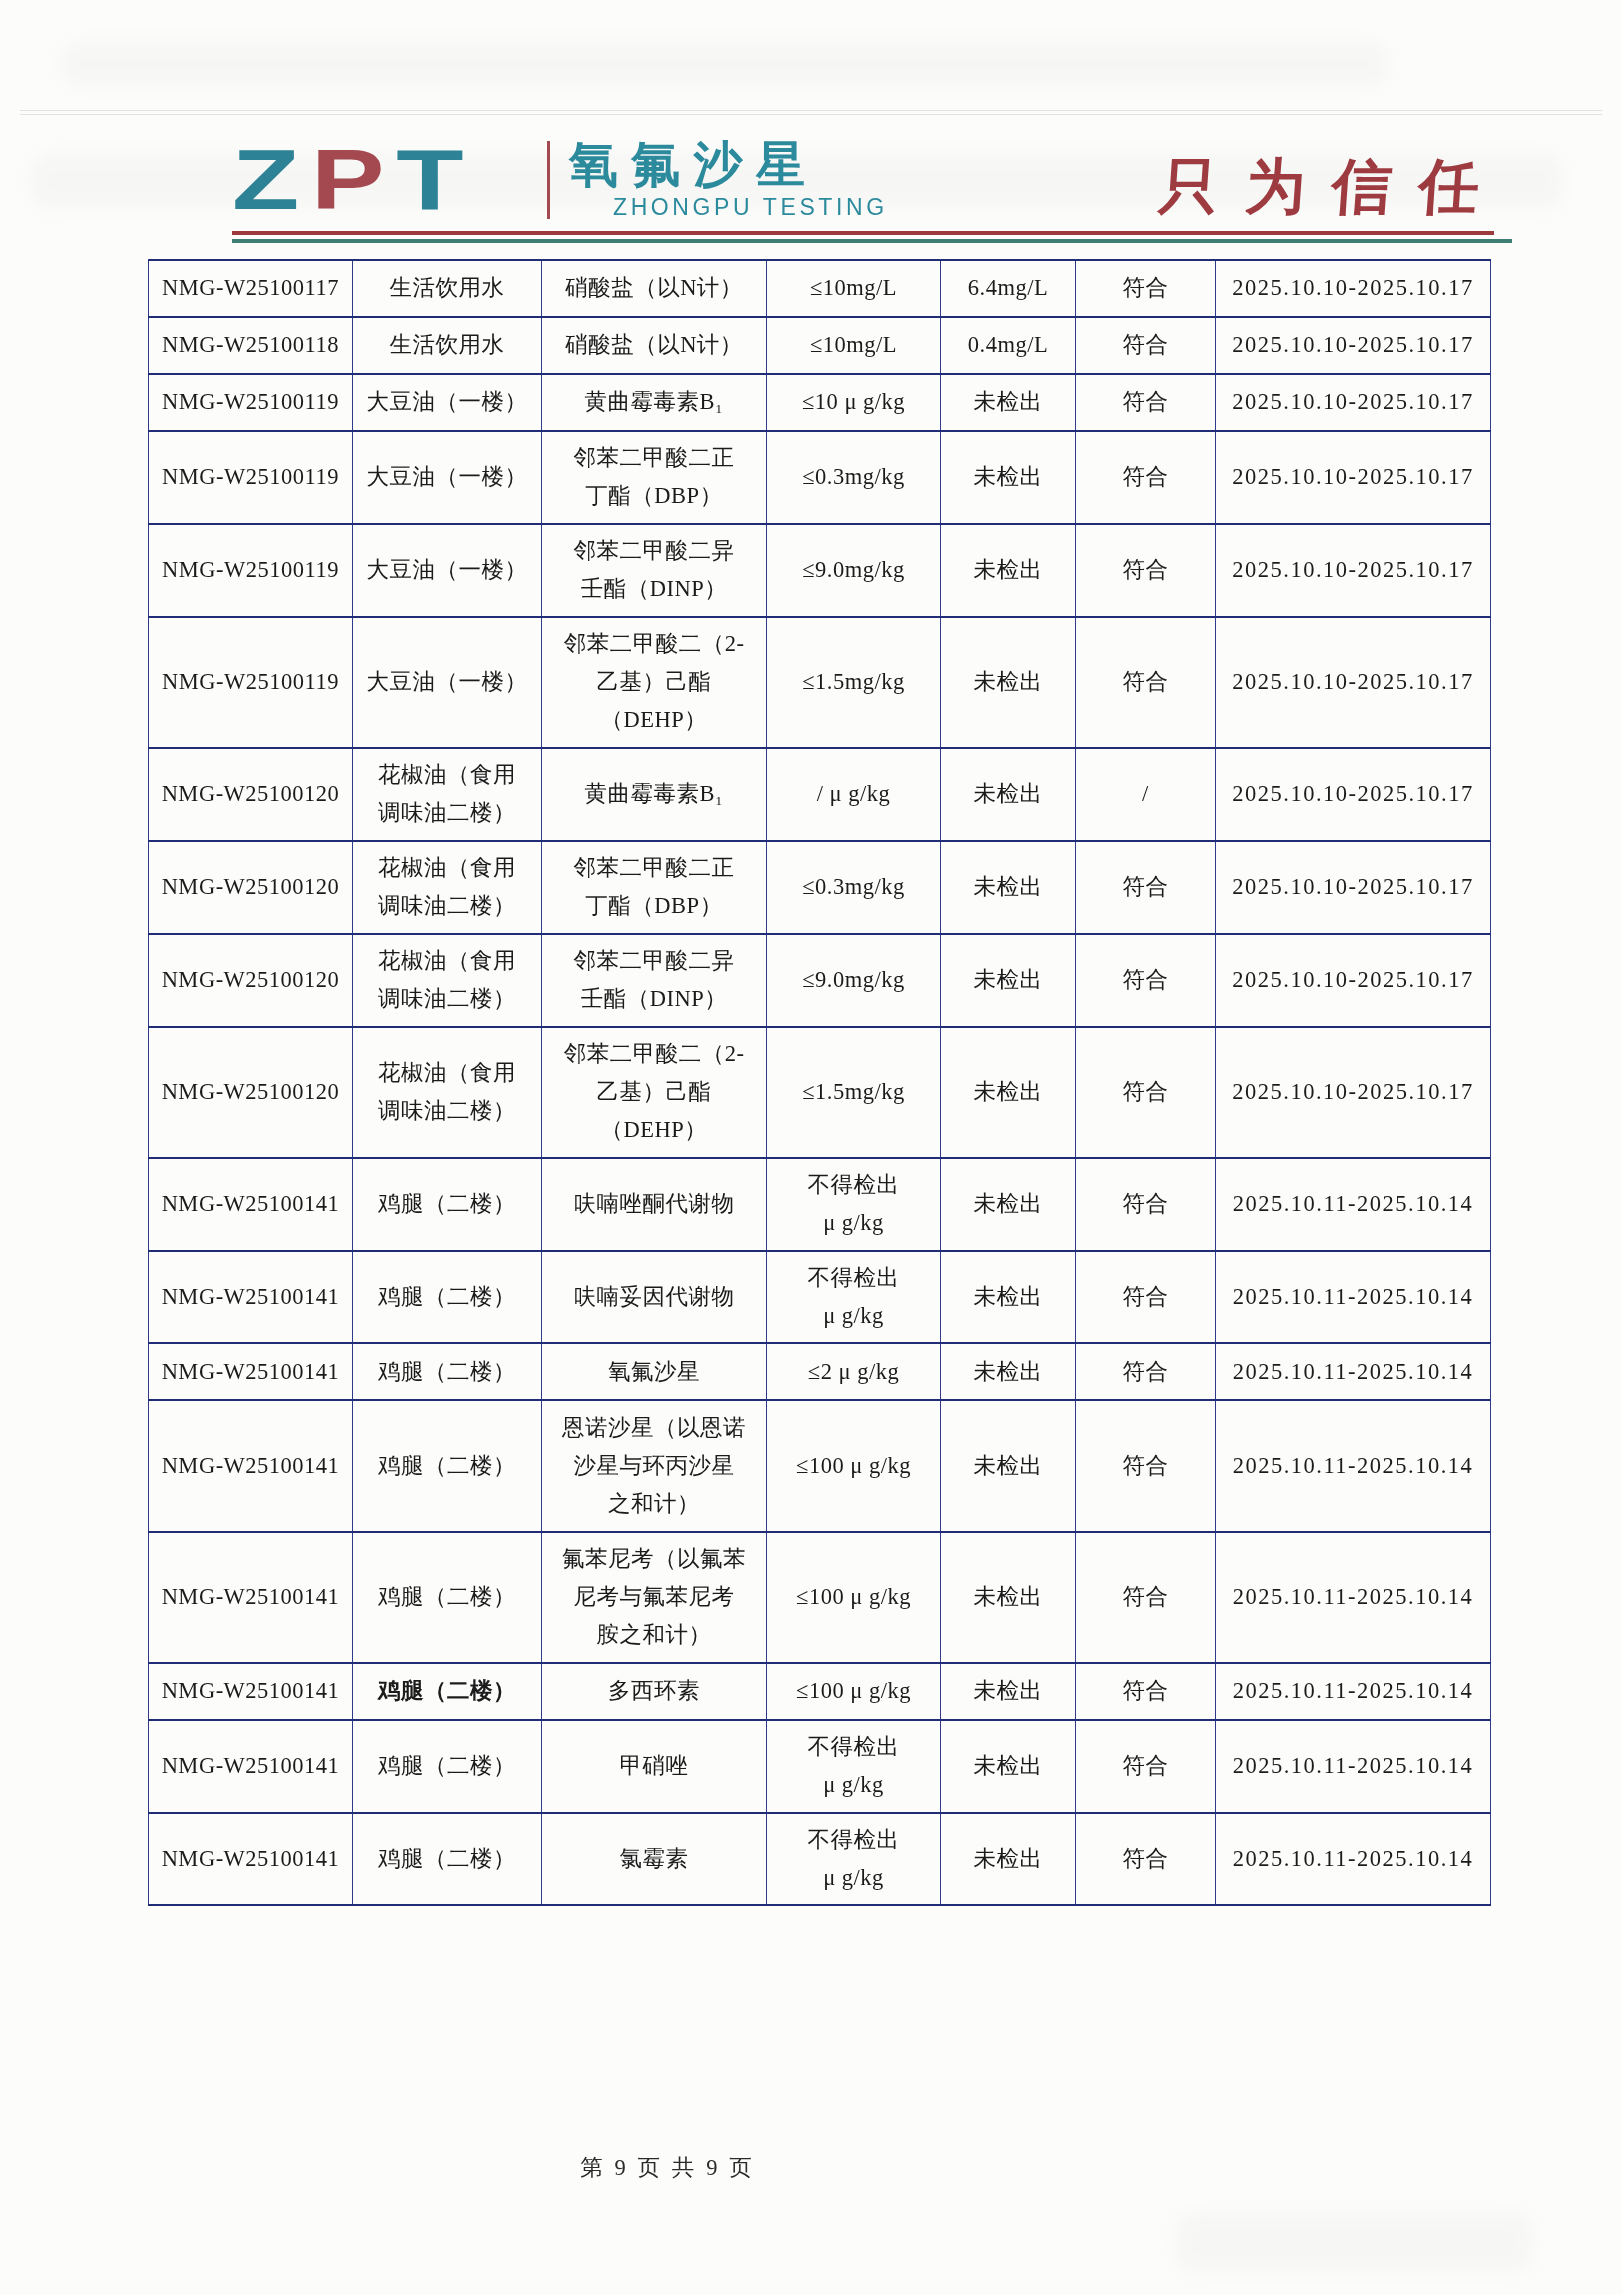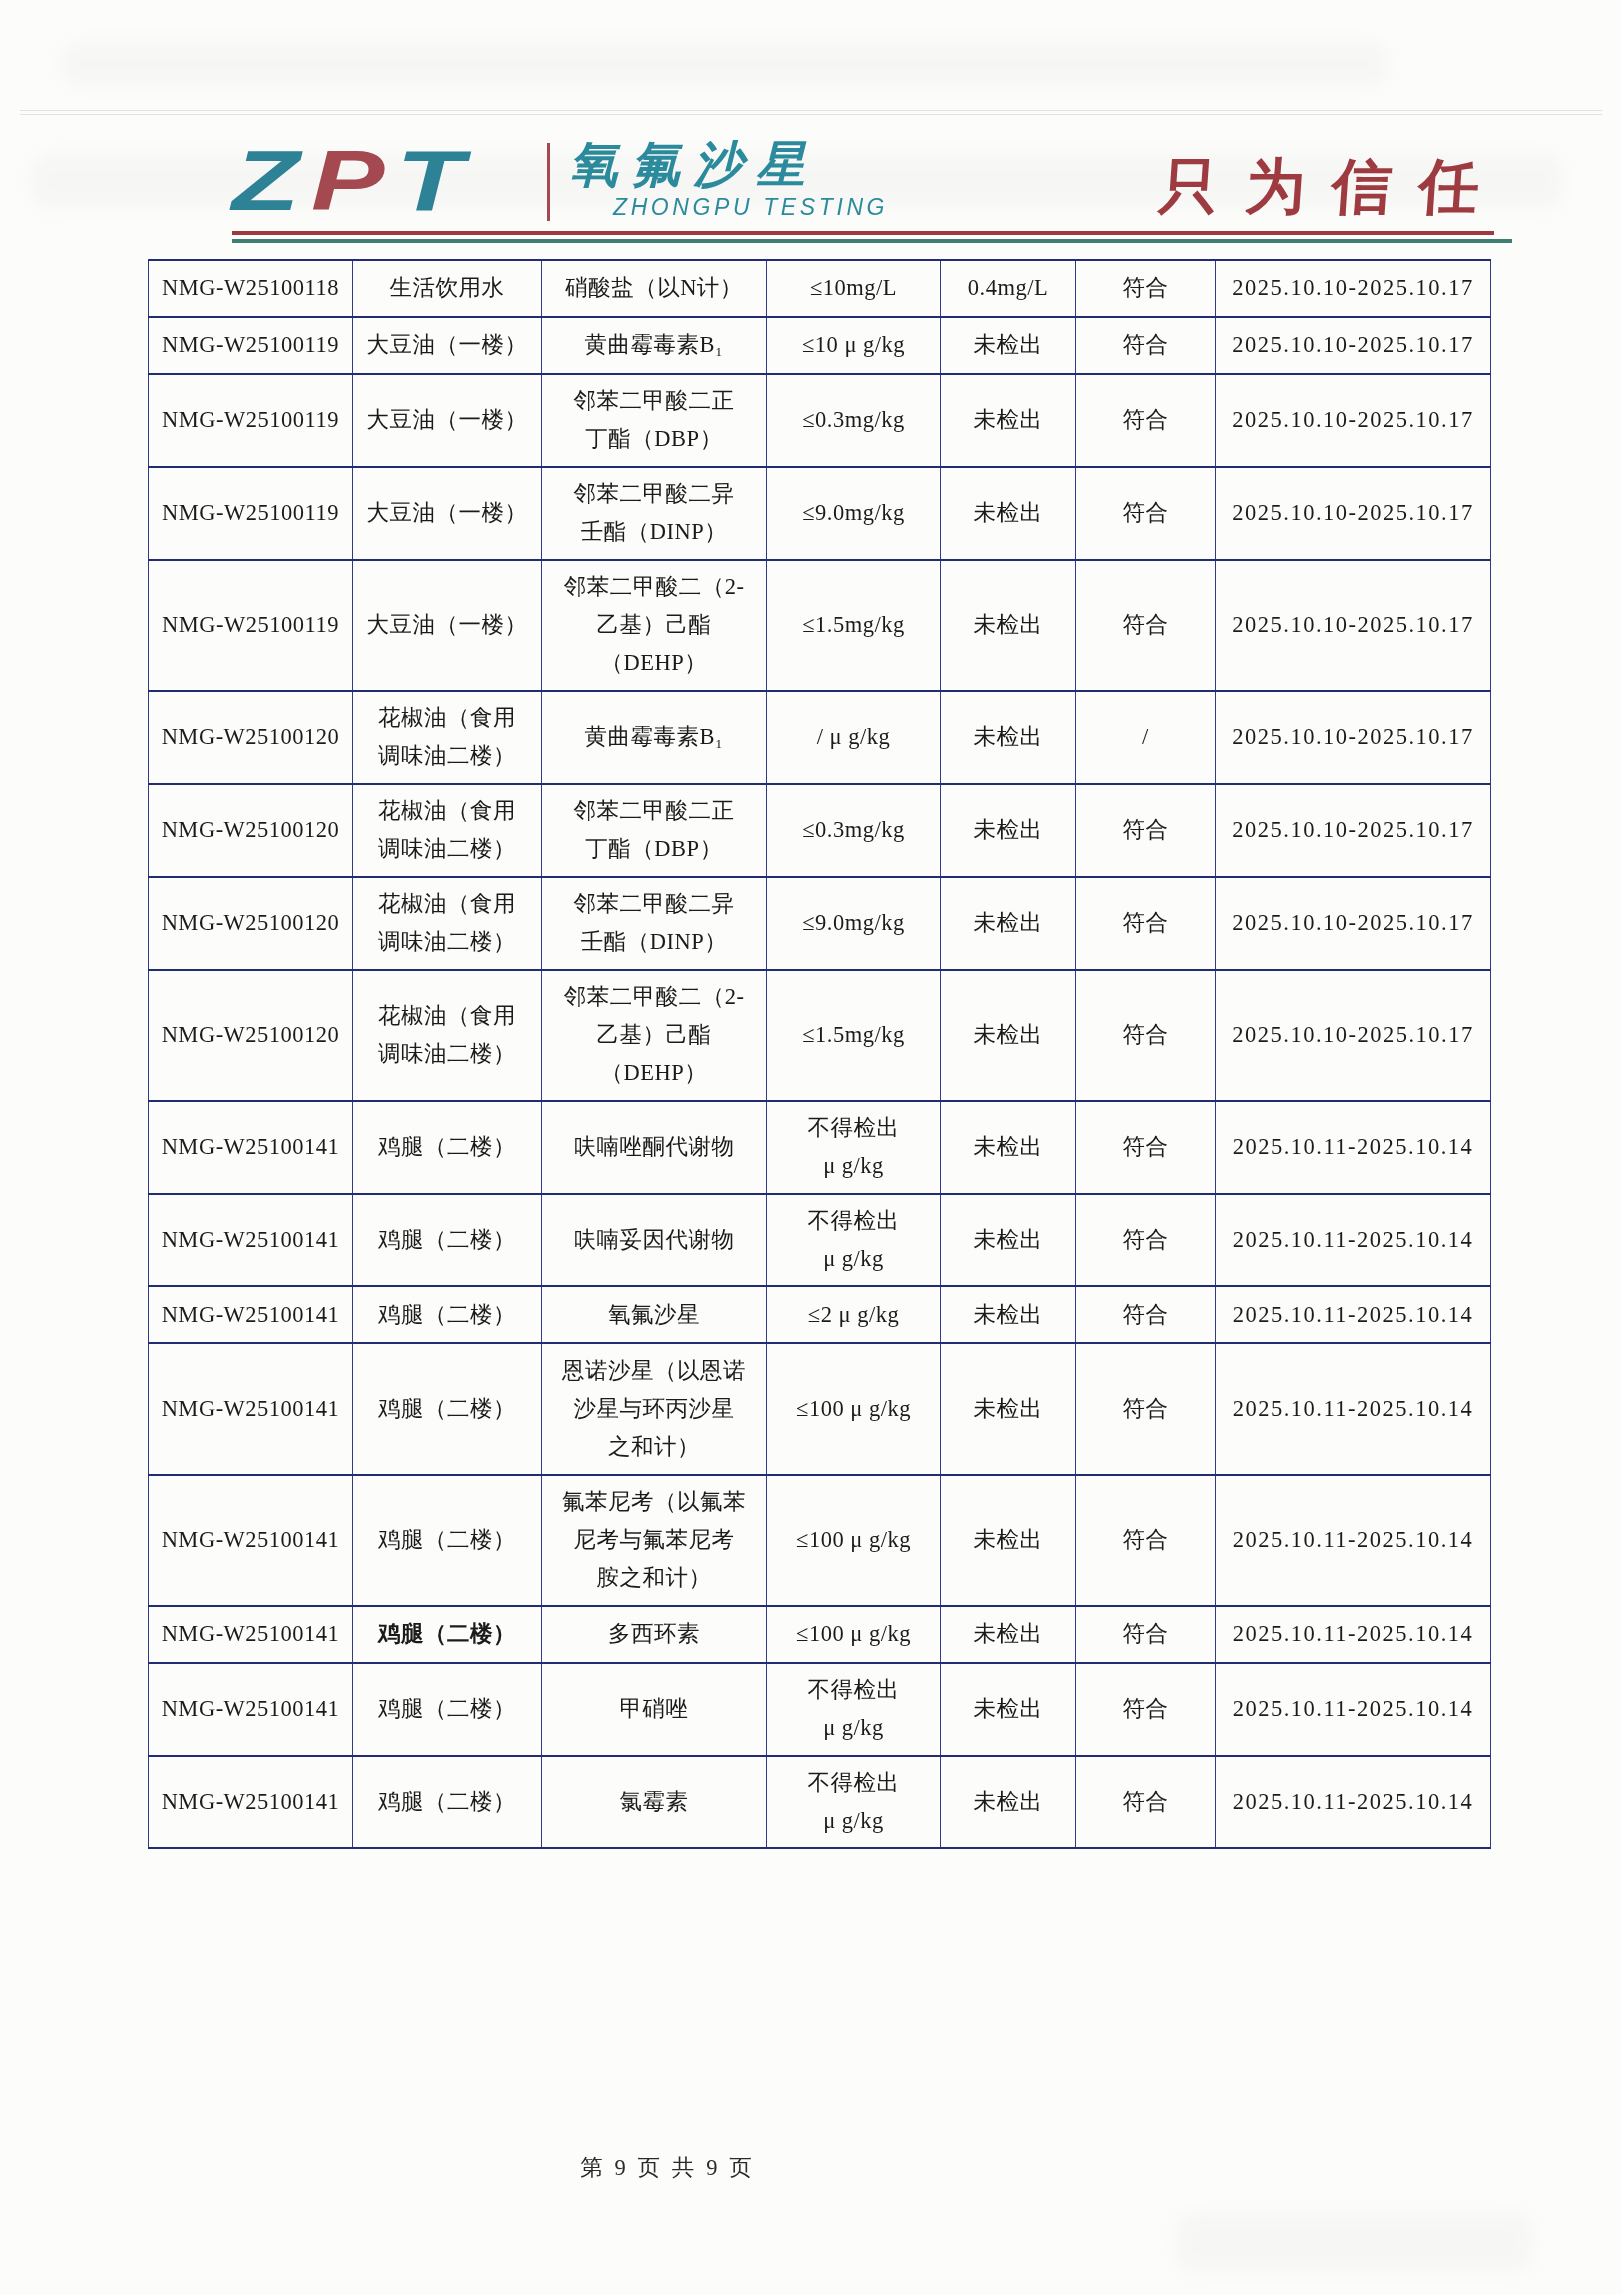--- a/index.html
+++ b/index.html
@@ -10,21 +10,21 @@
     color:#1b1b1b;
     position:relative;
     overflow:hidden;
   }
   
   .ghost-line{position:absolute;left:20.4px;width:1582px;height:1px;background:#d2d2d2;opacity:.65;}
   .ghost-smudge{position:absolute;background:#9a9a9a;opacity:.05;filter:blur(7.2px);border-radius:20.4px;}
 
   
   .header{position:absolute;left:0;top:0;width:1623px;height:245px;}
-  .logo-block{position:absolute;left:232px;top:137px;display:flex;align-items:flex-end;font-style:italic;}
+  .logo-block{position:absolute;left:232px;top:137px;display:flex;align-items:center;}
   .logo-letters{
     font-family:"Liberation Sans","DejaVu Sans",sans-serif;
     font-weight:900;font-size:86px;line-height:82px;
     letter-spacing:9.2px;transform:scaleX(1.28);transform-origin:left top;
   }
   .logo-letters .lz,.logo-letters .lt{color:#2E8296;}
   .logo-letters .lp{color:#A4494F;}
   .logo-divider{width:2.6px;height:78px;background:#A4494F;margin:2px 19.4px 0 125px;}
   .logo-cnen{display:flex;flex-direction:column;margin-top:1px;}
   .logo-cn{
@@ -98,20 +98,29 @@
     <col style="width:204px">
       <col style="width:189px">
       <col style="width:225px">
     <col style="width:174px">
       <col style="width:135px">
       <col style="width:140px">
     <col style="width:275px">
   </colgroup>
   <tbody id="table-body">
       <tr class="single">
+        <td>NMG-W25100117</td>
+        <td>生活饮用水</td>
+        <td>硝酸盐（以N计）</td>
+        <td>≤10mg/L</td>
+        <td>6.4mg/L</td>
+        <td>符合</td>
+        <td class="date-cell">2025.10.10-2025.10.17</td>
+      </tr>
+      <tr class="single">
         <td>NMG-W25100118</td>
         <td>生活饮用水</td>
         <td>硝酸盐（以N计）</td>
         <td>≤10mg/L</td>
         <td>0.4mg/L</td>
         <td>符合</td>
         <td class="date-cell">2025.10.10-2025.10.17</td>
       </tr>
       <tr class="single">
         <td>NMG-W25100119</td>

